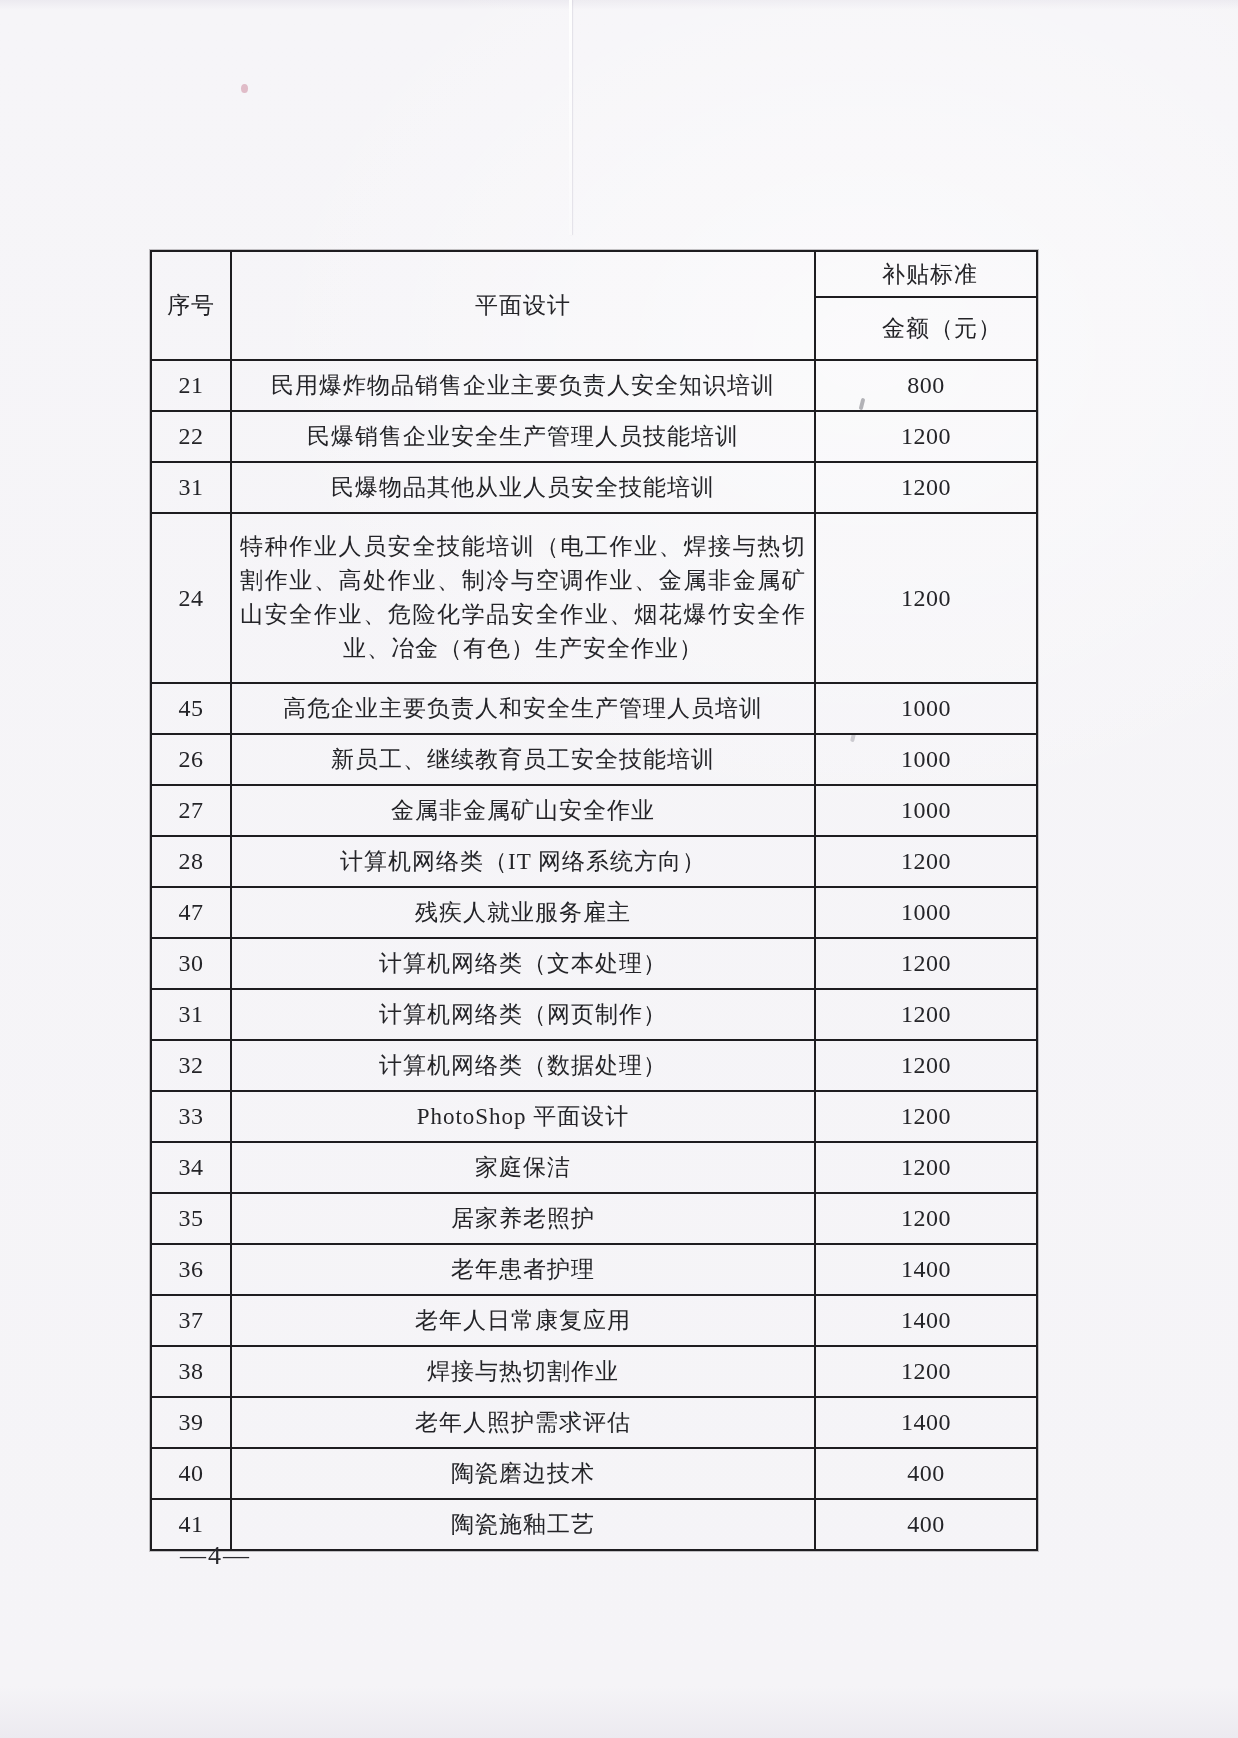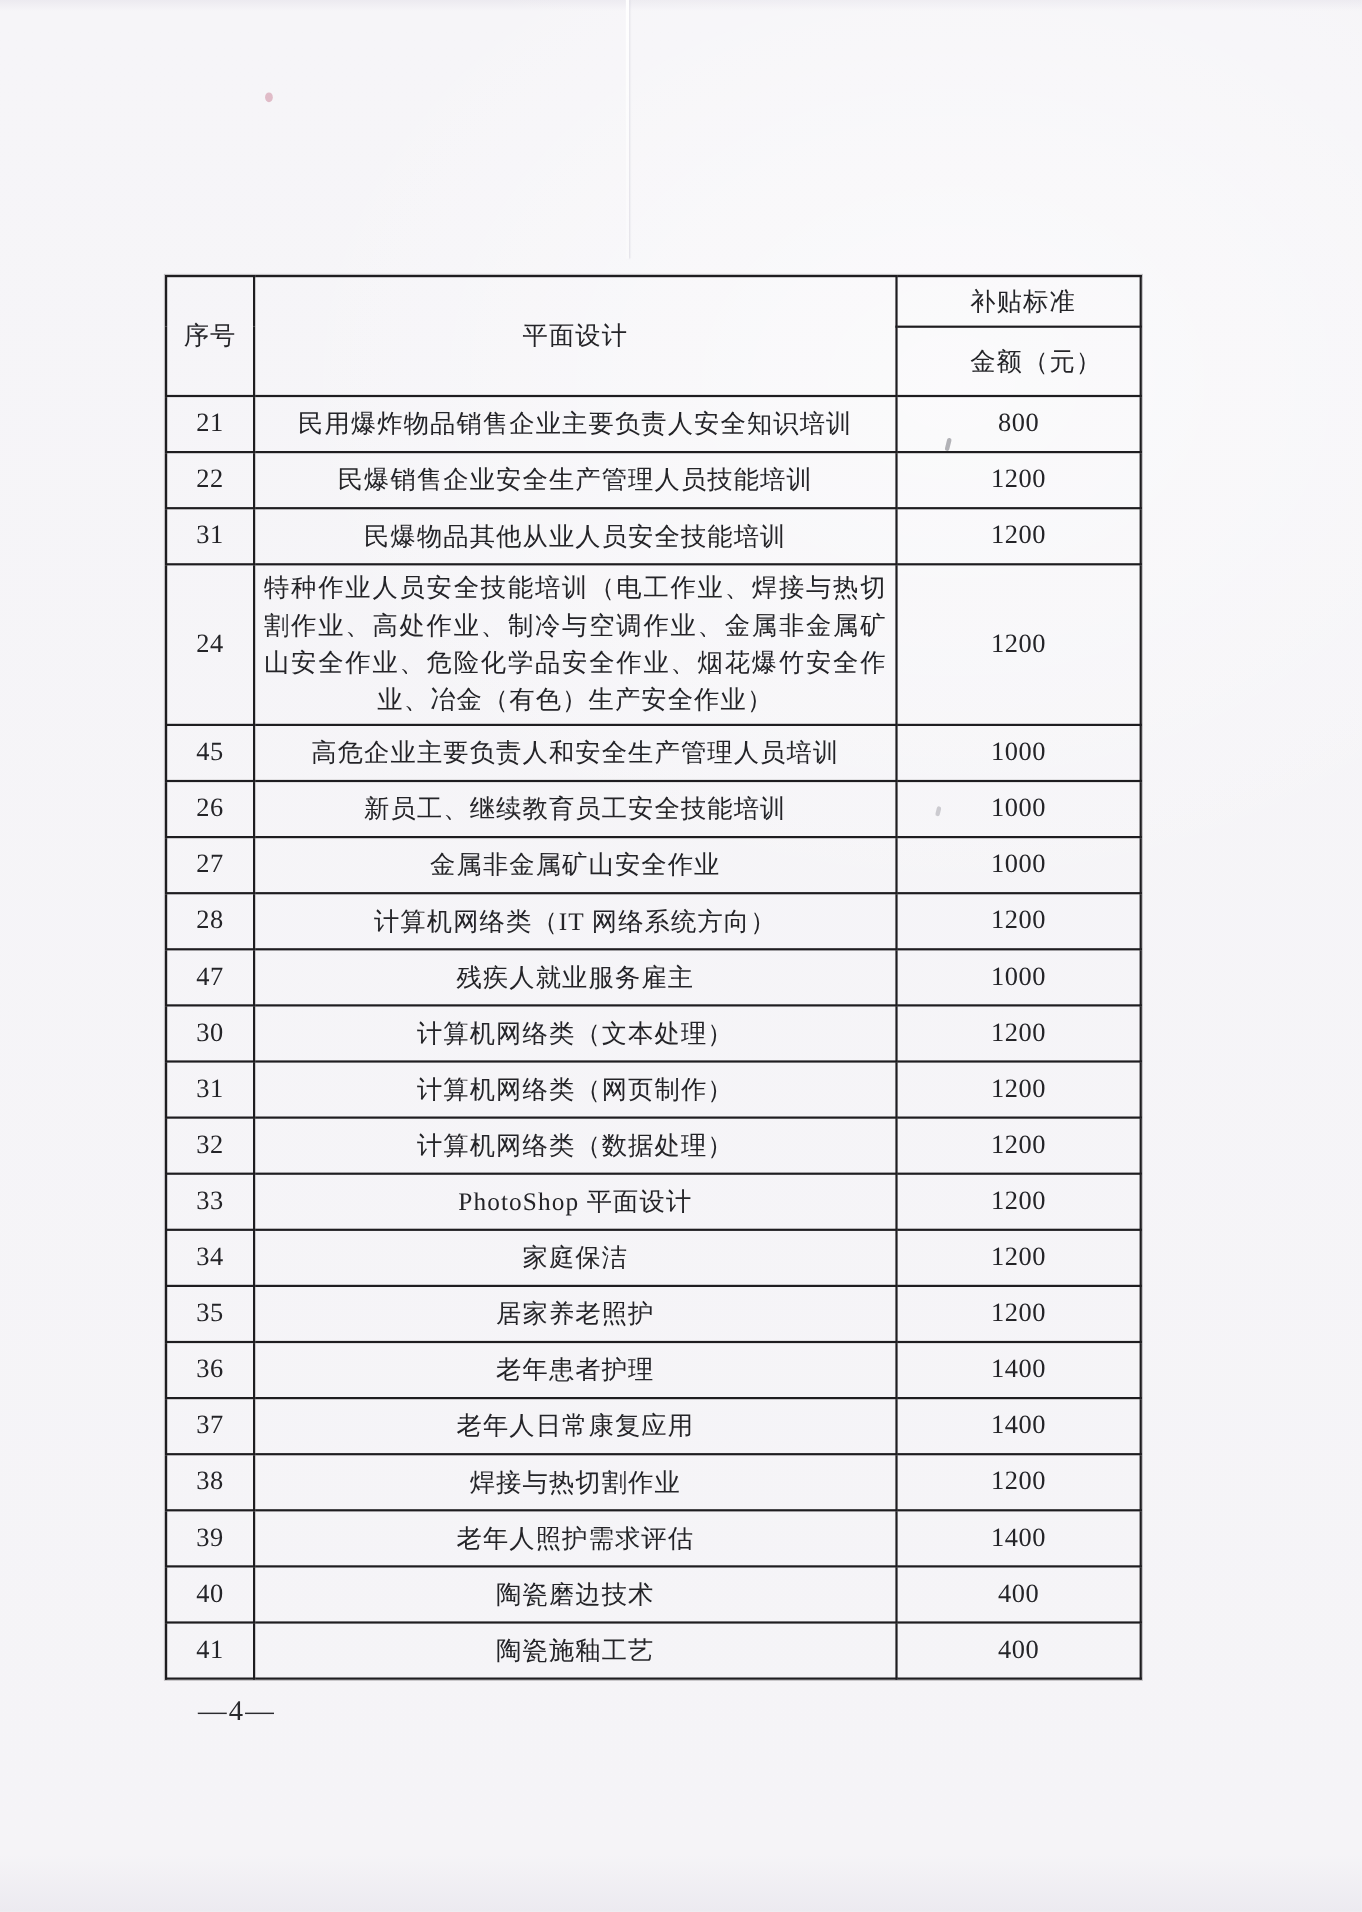--- a/index.html
+++ b/index.html
@@ -77,21 +77,21 @@
   .doc-table tbody td { height: 45px; }
   .doc-table td.amount, .doc-table td.num {
     font-size: 24px;
     letter-spacing: 0.5px;
     margin-top: 20px;
   }
   .doc-table td.name.justify {
     text-align: justify;
     text-align-last: center;
     line-height: 34px;
-    padding: 4px 8px;
+    padding: 16px 8px;
   }
   
   table.doc-table { box-shadow: 0 0 0 1px rgba(30,29,32,0.25); }
 
   .page-number {
     position: absolute;
     left: 180px;
     top: 1541px;
     font-size: 26px;
     letter-spacing: 2px;

